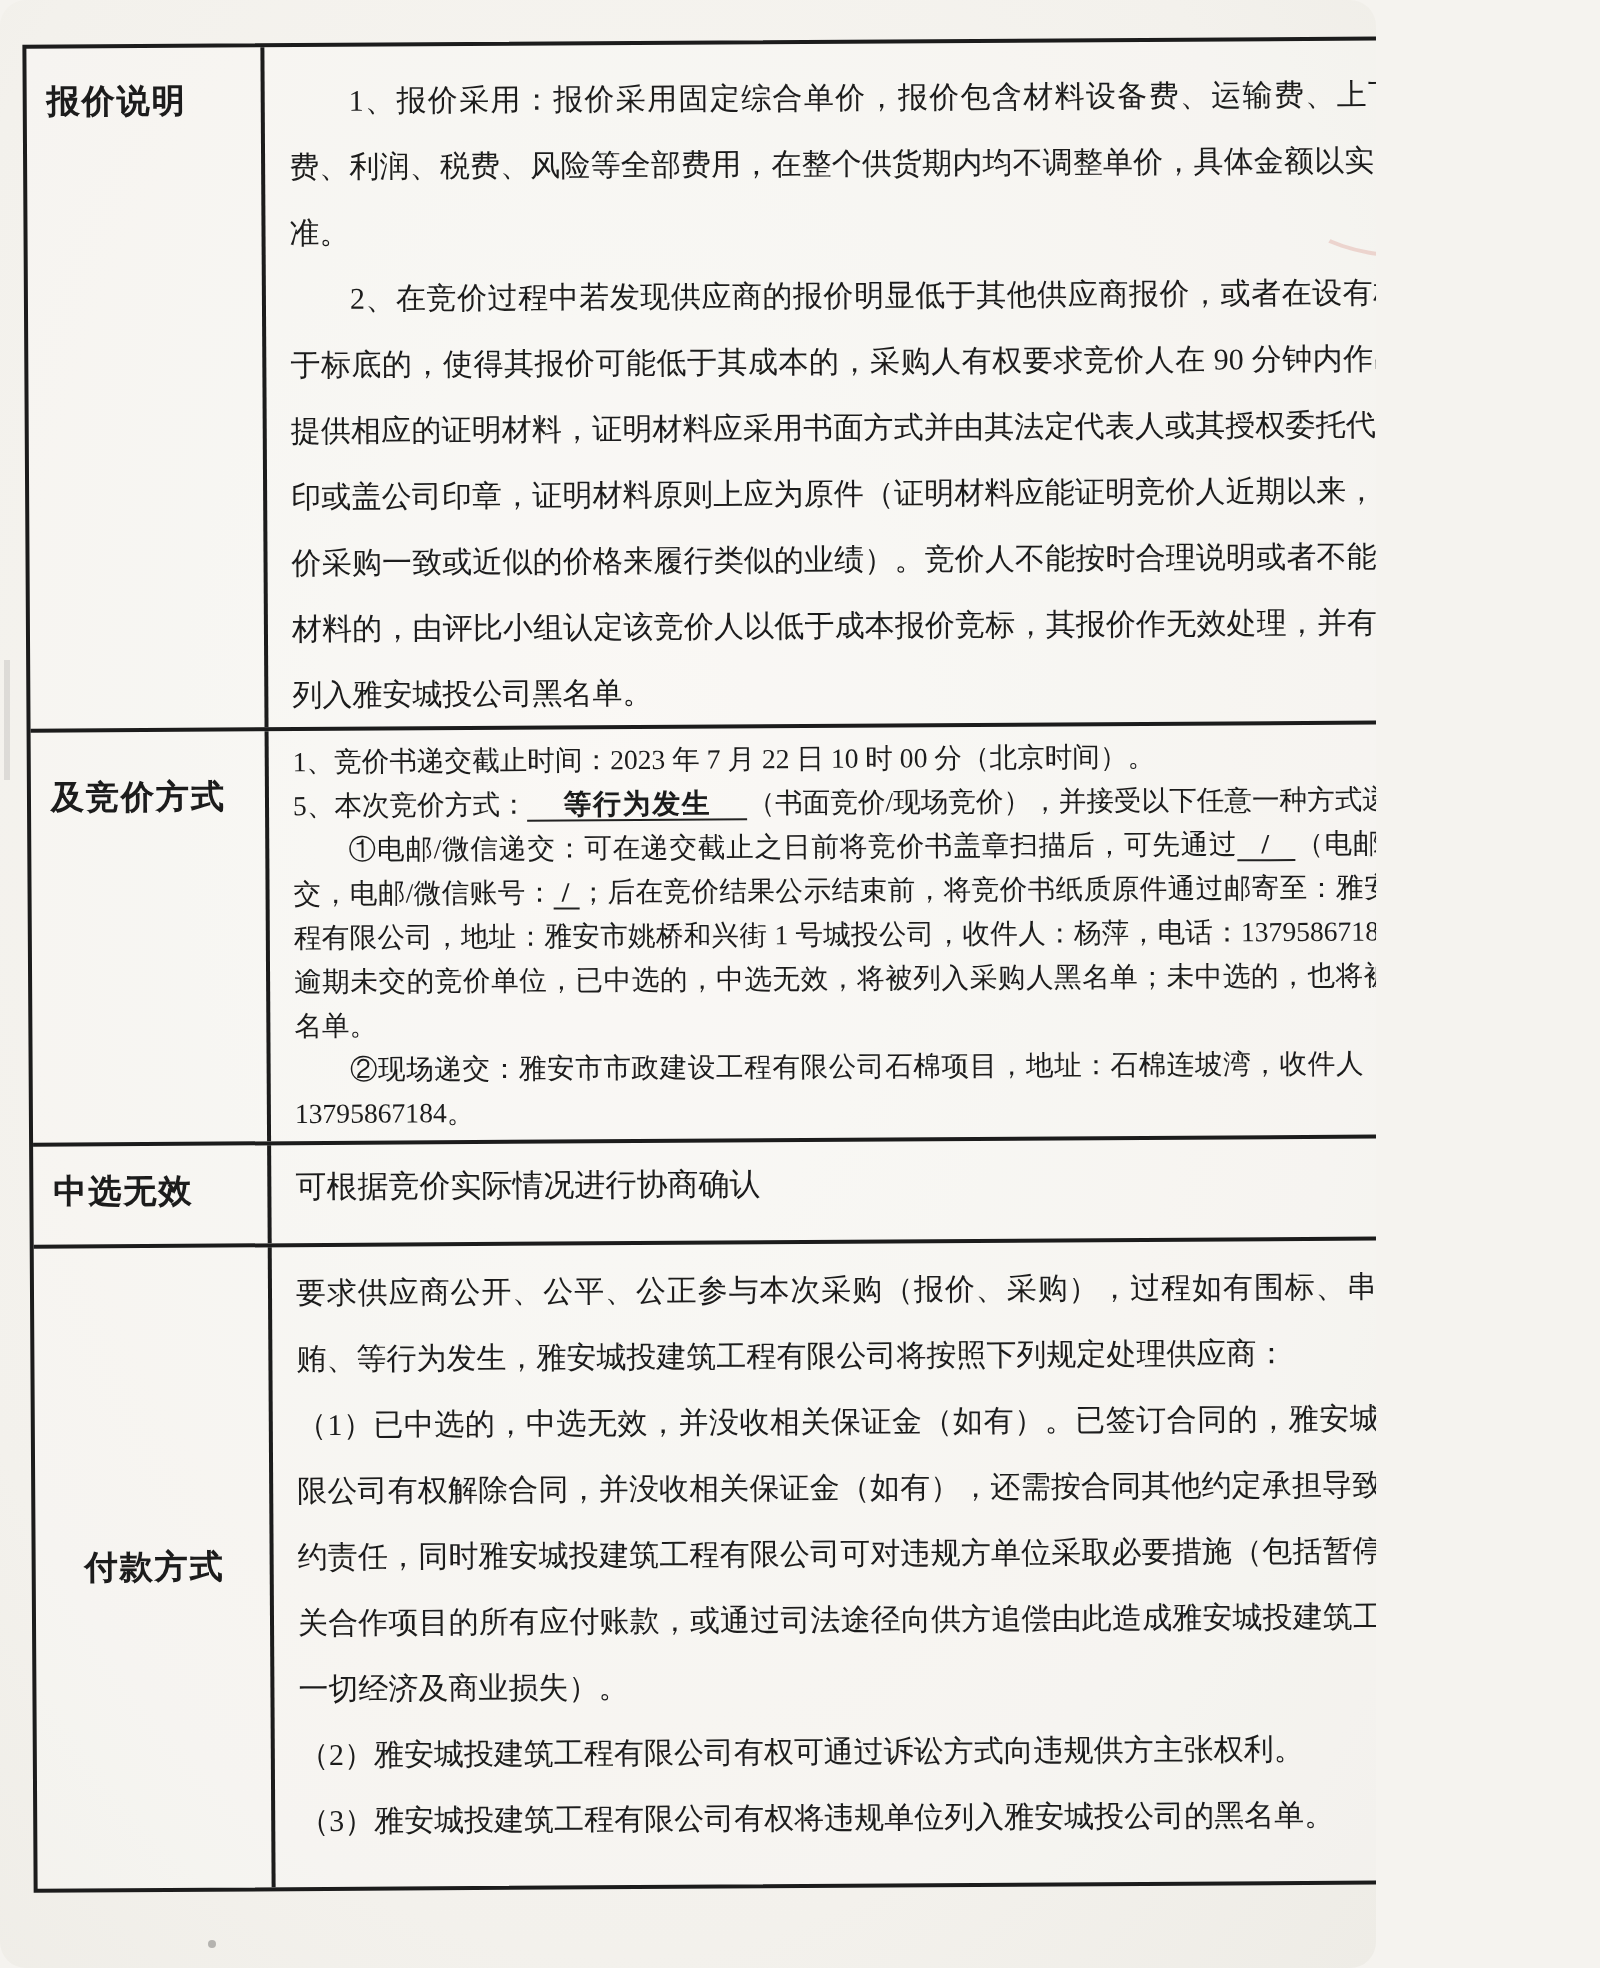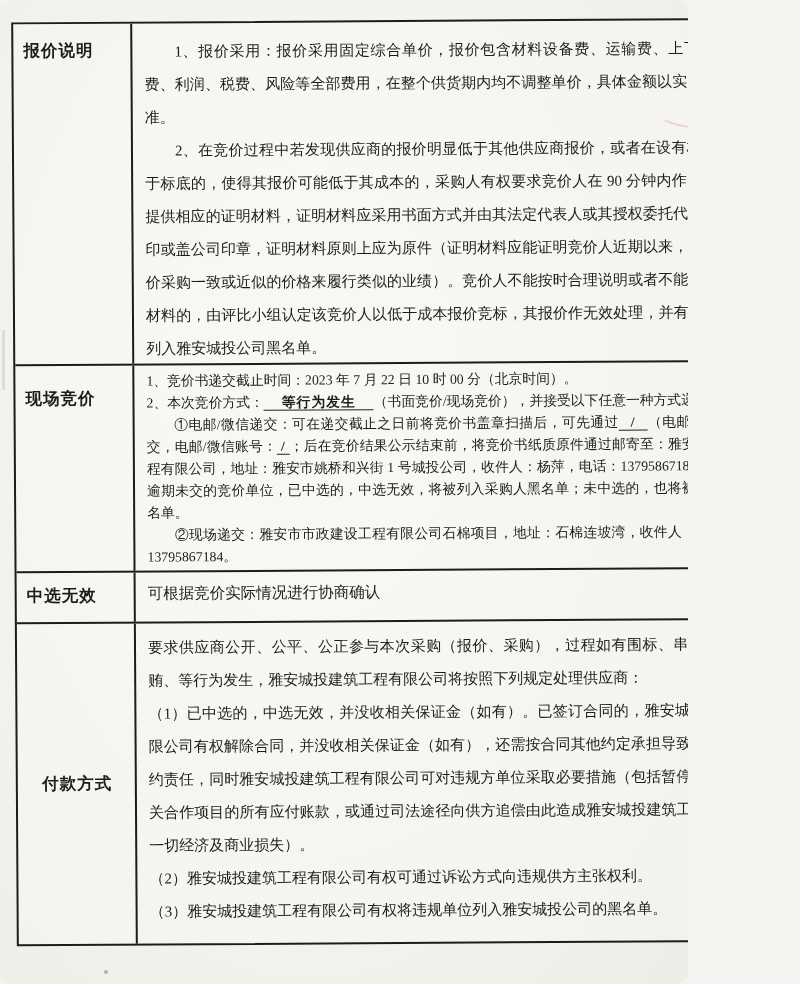--- a/index.html
+++ b/index.html
@@ -89,25 +89,25 @@
         <span>报价说明</span>
       </div>
       <div class="content-cell">
         <p>1、报价采用：报价采用固定综合单价，报价包含材料设备费、运输费、上下车费、管理费、利润、税费、风险等全部费用，在整个供货期内均不调整单价，具体金额以实际结算金额为准。</p>
         <p>2、在竞价过程中若发现供应商的报价明显低于其他供应商报价，或者在设有标底时明显低于标底的，使得其报价可能低于其成本的，采购人有权要求竞价人在 90 分钟内作出书面说明并提供相应的证明材料，证明材料应采用书面方式并由其法定代表人或其授权委托代理人签字按手印或盖公司印章，证明材料原则上应为原件（证明材料应能证明竞价人近期以来，曾以与本次竞价采购一致或近似的价格来履行类似的业绩）。竞价人不能按时合理说明或者不能提供相应证明材料的，由评比小组认定该竞价人以低于成本报价竞标，其报价作无效处理，并有权将该竞价人列入雅安城投公司黑名单。</p>
       </div>
     </div>
 
     <div class="row r2">
       <div class="label-cell">
-        <div>现场竞价</div>
+        <div>及竞价方式</div>
       </div>
       <div class="content-cell">
         <p>1、竞价书递交截止时间：2023 年 7 月 22 日 10 时 00 分（北京时间）。</p>
-        <p><span>2、本次竞价方式：</span><span class="bl bl-wide">等行为发生</span><span>（书面竞价/现场竞价），并接受以下任意一种方式递交：</span></p>
+        <p><span>5、本次竞价方式：</span><span class="bl bl-wide">等行为发生</span><span>（书面竞价/现场竞价），并接受以下任意一种方式递交：</span></p>
         <p class="indent"><span>①电邮/微信递交：可在递交截止之日前将竞价书盖章扫描后，可先通过</span><span class="bl bl-mid">/</span><span>（电邮/微信）方式提交，电邮/微信账号：</span><span class="bl bl-slim">/</span><span>；后在竞价结果公示结束前，将竞价书纸质原件通过邮寄至：雅安市市政建设工程有限公司，地址：雅安市姚桥和兴街 1 号城投公司，收件人：杨萍，电话：13795867184。竞价书原件逾期未交的竞价单位，已中选的，中选无效，将被列入采购人黑名单；未中选的，也将被列入采购人黑名单。</span></p>
         <p class="indent">②现场递交：雅安市市政建设工程有限公司石棉项目，地址：石棉连坡湾，收件人：杨萍，电话：13795867184。</p>
       </div>
     </div>
 
     <div class="row r3">
       <div class="label-cell">
         <span>中选无效</span>
       </div>
       <div class="content-cell">

